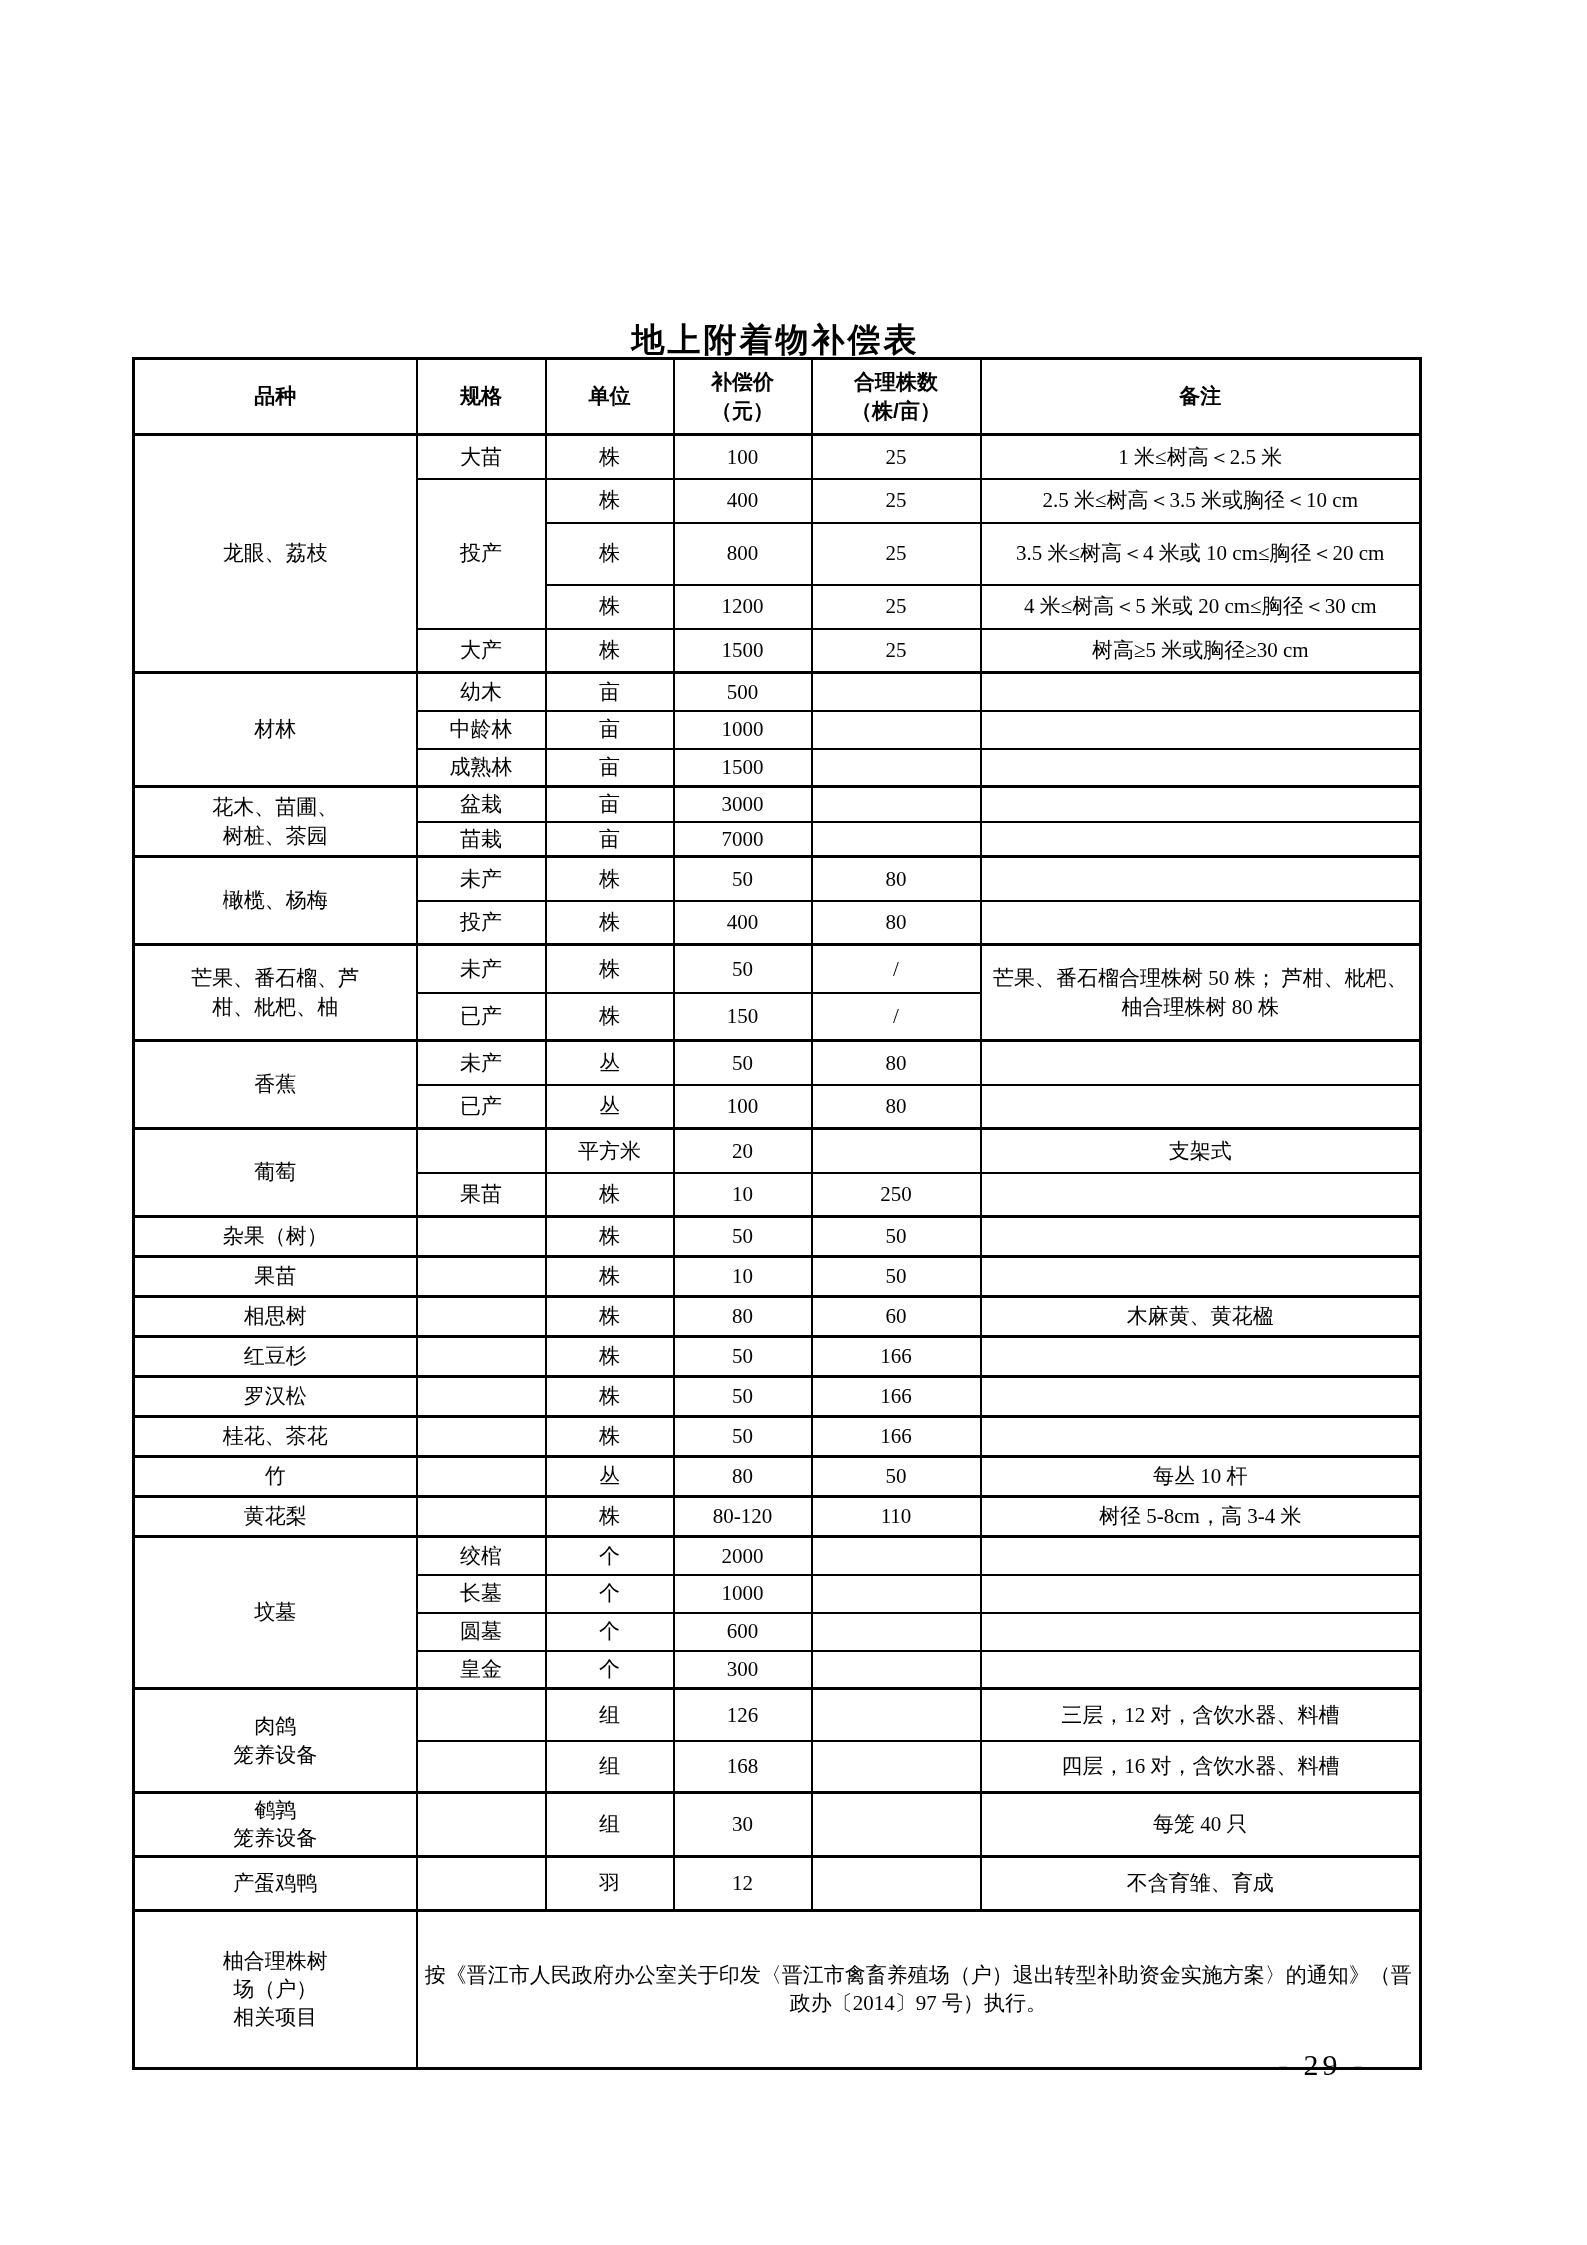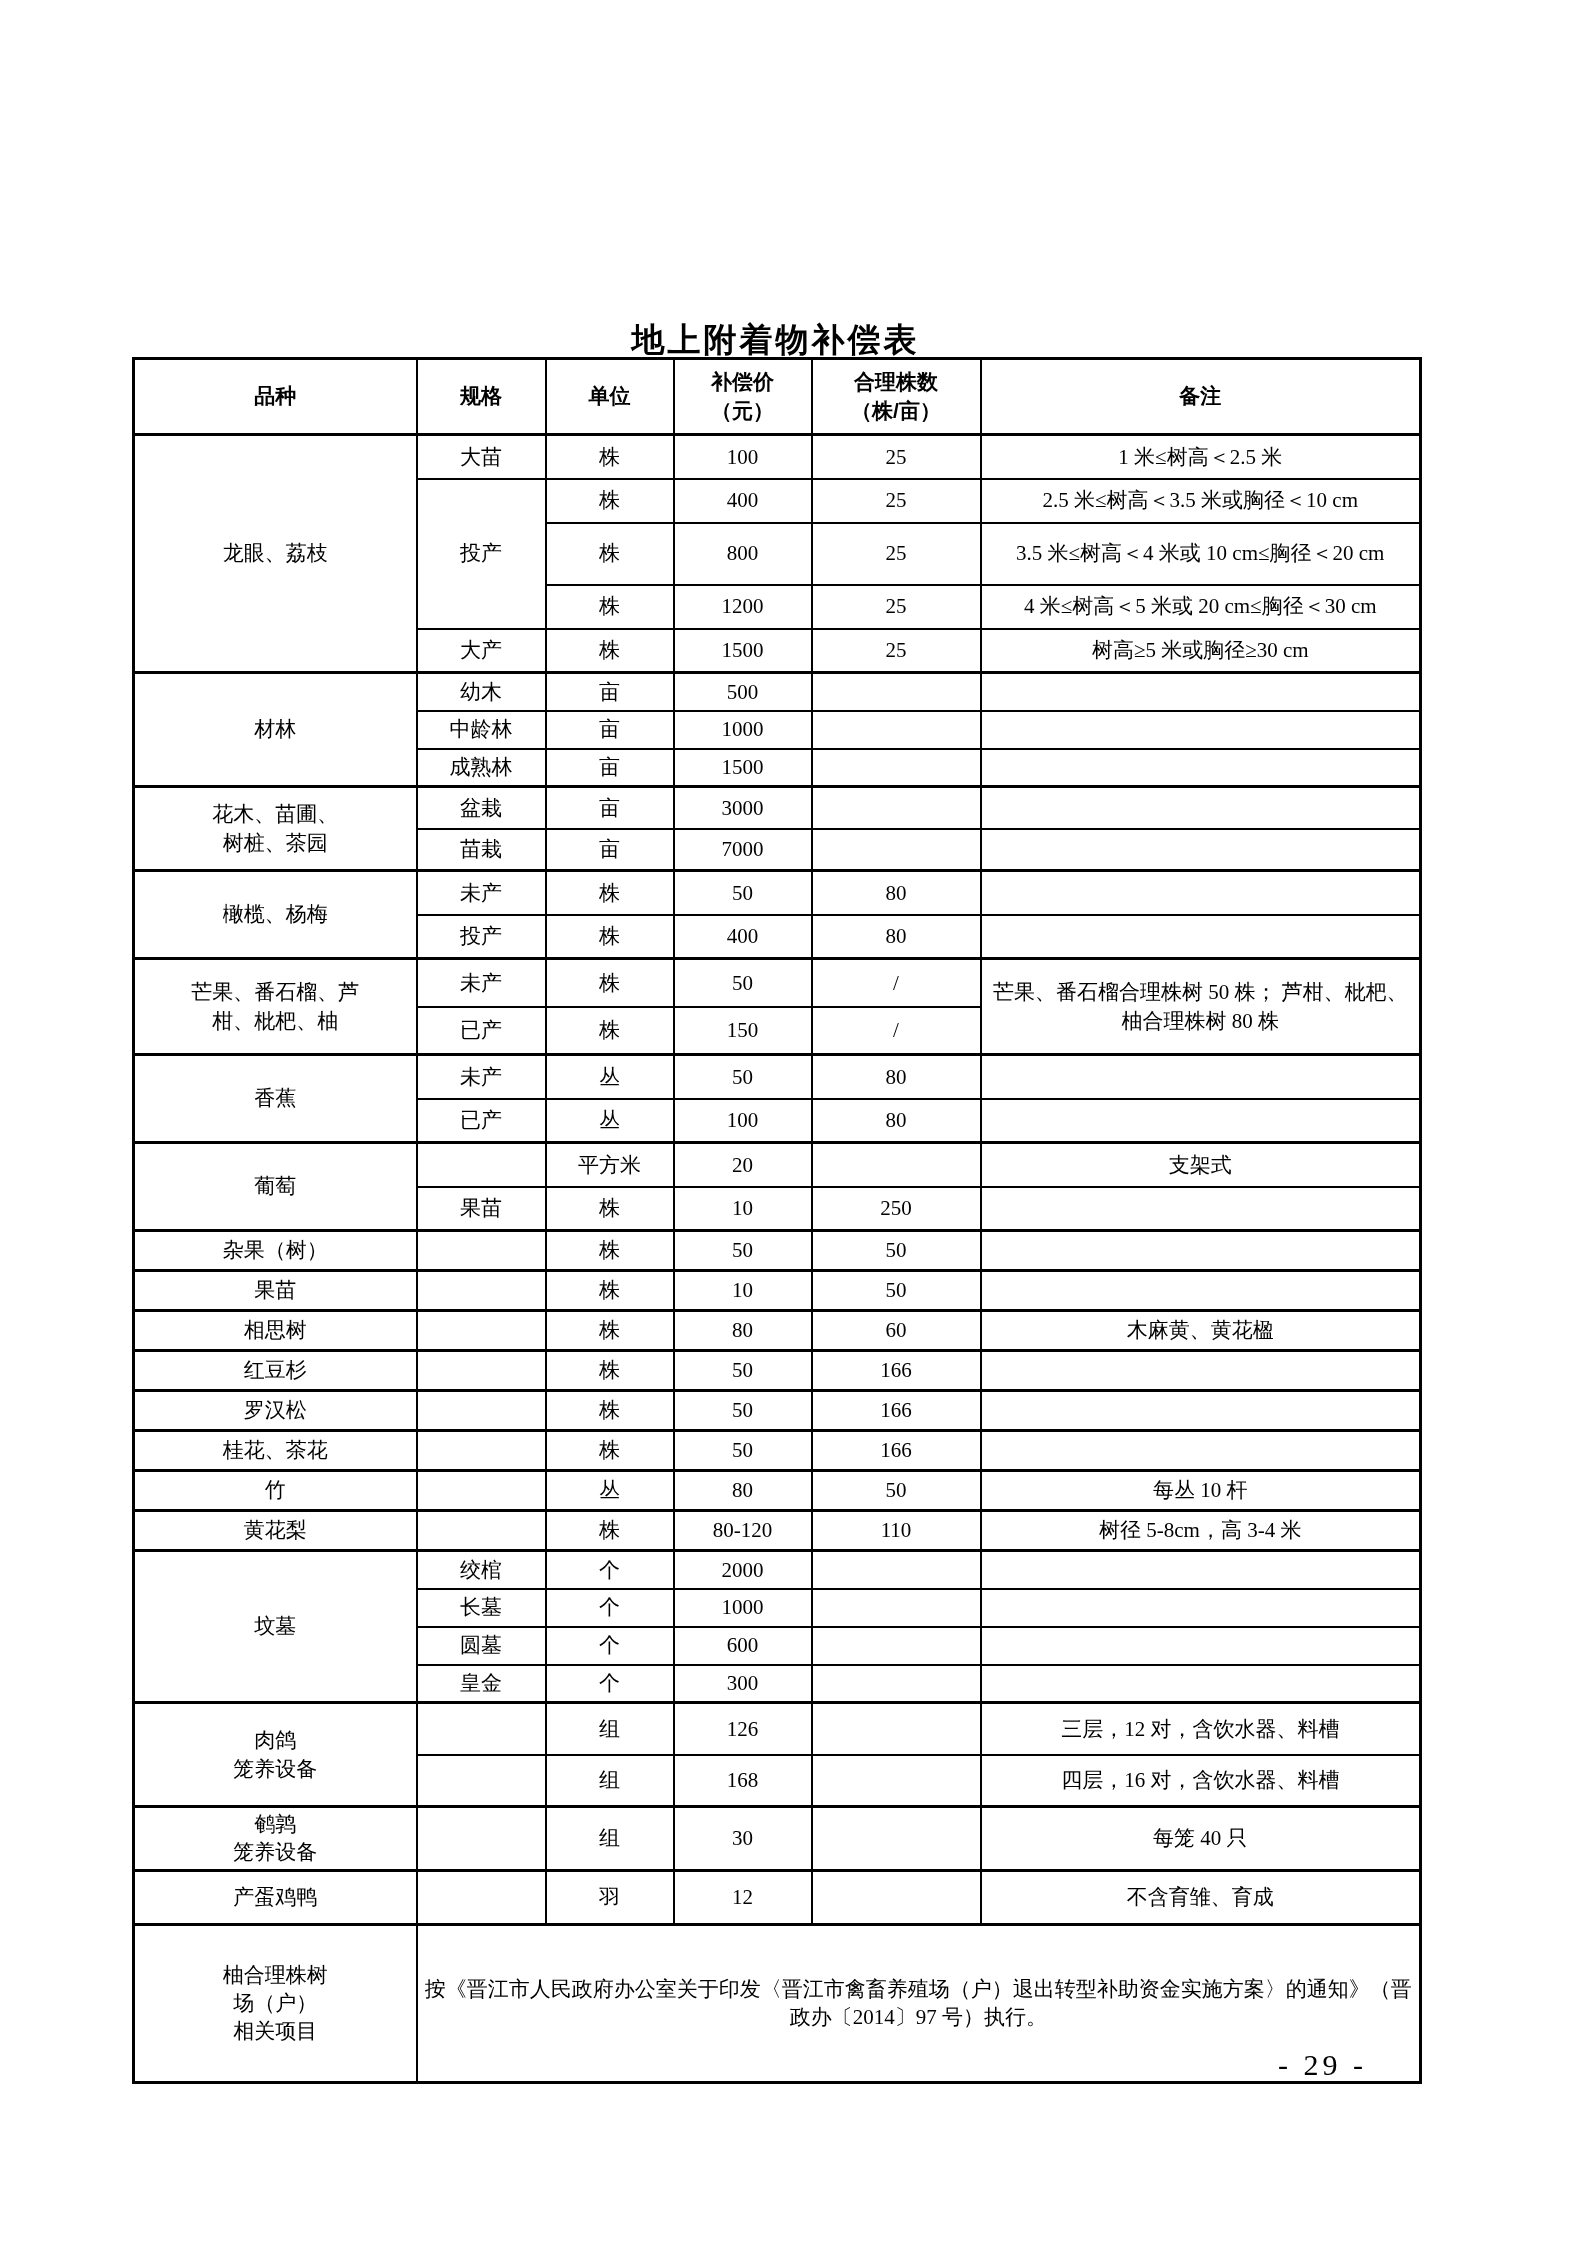--- a/index.html
+++ b/index.html
@@ -44,21 +44,21 @@
     white-space:pre-line;
   }
   tr.sec > th, tr.sec > td{border-top:3px solid #000;}
   td.note{text-align:left;padding-left:12px;padding-right:10px;}
   td.pre{white-space:pre-line;}
   td.leftblock{text-align:left;padding-left:42px;white-space:pre-line;}
   
   tr.h-head{height:76px;}
   tr.h-ly1{height:44px;} tr.h-ly2{height:44px;} tr.h-ly3{height:62px;}
   tr.h-cl{height:38px;}
-  tr.h-hm{height:42px;}
+  tr.h-hm{height:35px;}
   tr.h-ol{height:44px;}
   tr.h-mg{height:48px;}
   tr.h-bn{height:44px;}
   tr.h-pt{height:44px;}
   tr.h-sg{height:40px;}
   tr.h-gr{height:38px;}
   tr.h-pg{height:52px;}
   tr.h-qa{height:60px;}
   tr.h-eg{height:54px;margin-top:16px;}
   tr.h-bt{height:158px;}

